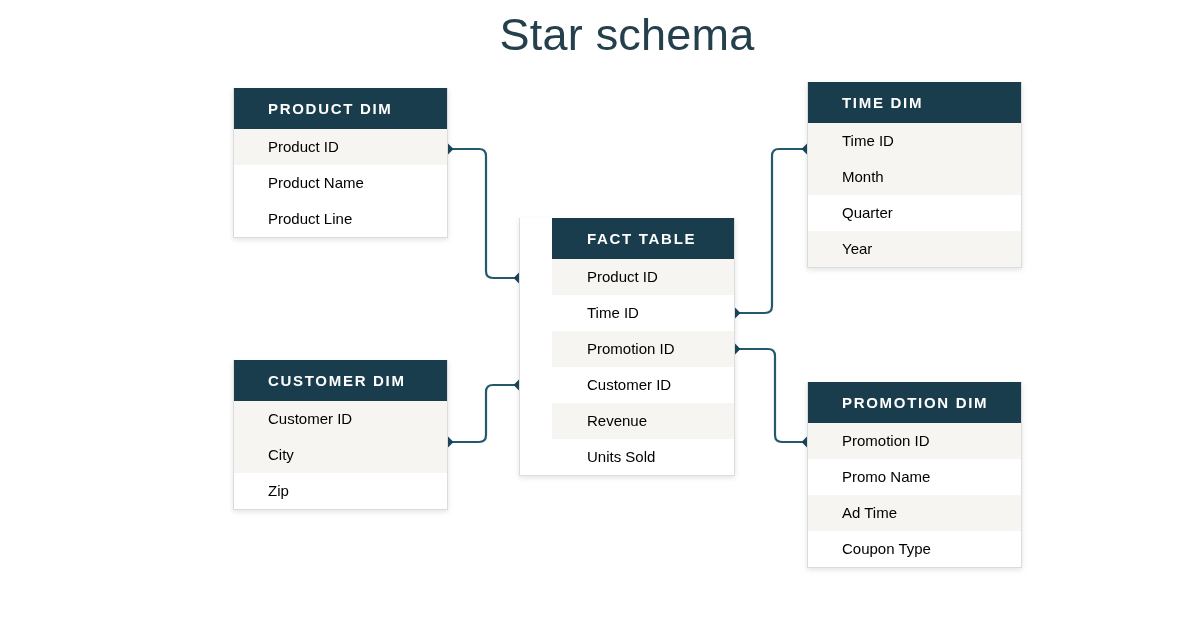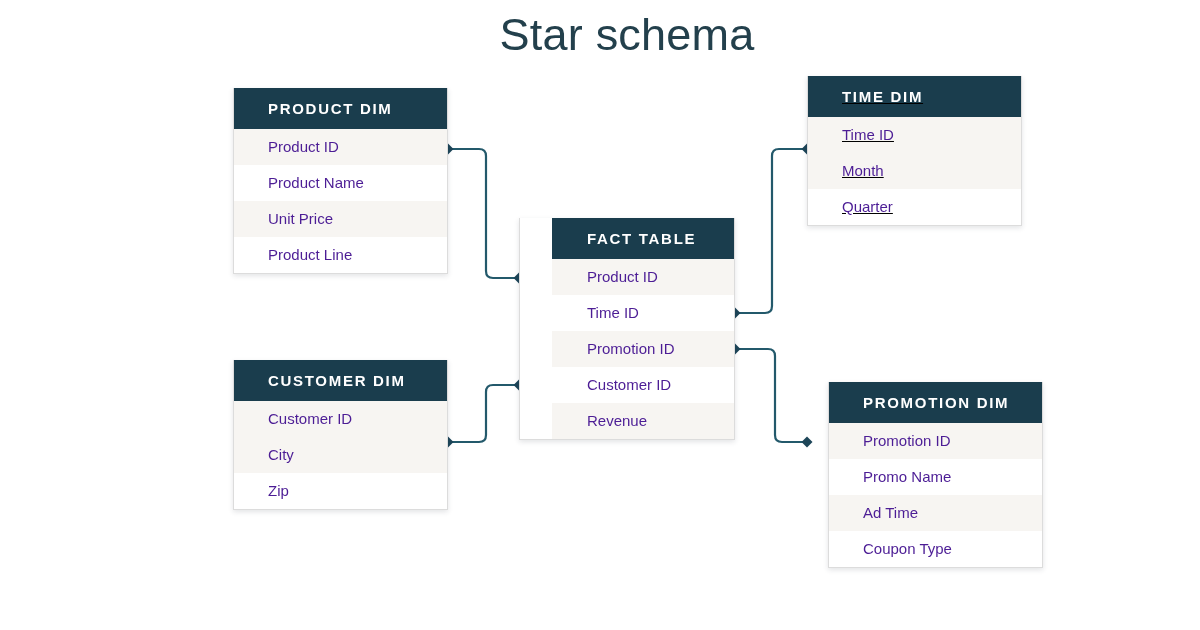--- a/index.html
+++ b/index.html
@@ -76,33 +76,33 @@
     height: 41px;
     line-height: 41px;
     padding-left: 34px;
     white-space: nowrap;
   }
 
   .entity-row {
     height: 36px;
     line-height: 36px;
     font-size: 15px;
-    color: #4c1d95;
+    color: #000000;
     padding-left: 34px;
     white-space: nowrap;
     background: #ffffff;
   }
   .entity-row.alt { background: #f7f5f2; }
 
   
   #table-product-dim  { left: 206px; top: 88px;  width: 215px; }
   #table-customer-dim { left: 206px; top: 360px; width: 215px; }
   #table-fact         { left: 492px; top: 218px; width: 216px; padding-left: 32px; }
-  #table-time-dim     { left: 780px; top: 76px;  width: 215px; text-decoration: underline; }
-  #table-promotion-dim{ left: 801px; top: 382px; width: 215px; }
+  #table-time-dim     { left: 780px; top: 82px;  width: 215px; }
+  #table-promotion-dim{ left: 780px; top: 382px; width: 215px; }
 
   #table-fact .entity-header { padding-left: 35px; }
   #table-fact .entity-row    { padding-left: 35px; }
 </style>
 </head>
 <body>
 
 <div id="canvas">
 
   <div id="page-title">Star schema</div>
@@ -131,45 +131,46 @@
       <path class="conn-path" d="M 708,349 L 741,349 Q 748,349 748,356 L 748,435 Q 748,442 755,442 L 780,442"></path>
       <path class="conn-diamond" d="M 708,343.5 L 713.5,349 L 708,354.5 L 702.5,349 Z"></path>
       <path class="conn-diamond" d="M 780,436.5 L 785.5,442 L 780,447.5 L 774.5,442 Z"></path>
     </g>
   </svg>
 
   <div class="entity-table" id="table-product-dim">
     <div class="entity-header">PRODUCT DIM</div>
     <div class="entity-row alt">Product ID</div>
     <div class="entity-row">Product Name</div>
-    <div class="entity-row alt">Unit Price</div>
     <div class="entity-row">Product Line</div>
   </div>
 
   <div class="entity-table" id="table-customer-dim">
     <div class="entity-header">CUSTOMER DIM</div>
     <div class="entity-row alt">Customer ID</div>
     <div class="entity-row alt">City</div>
     <div class="entity-row">Zip</div>
   </div>
 
   <div class="entity-table" id="table-fact">
     <div class="entity-header">FACT TABLE</div>
     <div class="entity-row alt">Product ID</div>
     <div class="entity-row">Time ID</div>
     <div class="entity-row alt">Promotion ID</div>
     <div class="entity-row">Customer ID</div>
     <div class="entity-row alt">Revenue</div>
+    <div class="entity-row">Units Sold</div>
   </div>
 
   <div class="entity-table" id="table-time-dim">
     <div class="entity-header">TIME DIM</div>
     <div class="entity-row alt">Time ID</div>
     <div class="entity-row alt">Month</div>
     <div class="entity-row">Quarter</div>
+    <div class="entity-row alt">Year</div>
   </div>
 
   <div class="entity-table" id="table-promotion-dim">
     <div class="entity-header">PROMOTION DIM</div>
     <div class="entity-row alt">Promotion ID</div>
     <div class="entity-row">Promo Name</div>
     <div class="entity-row alt">Ad Time</div>
     <div class="entity-row">Coupon Type</div>
   </div>
 

